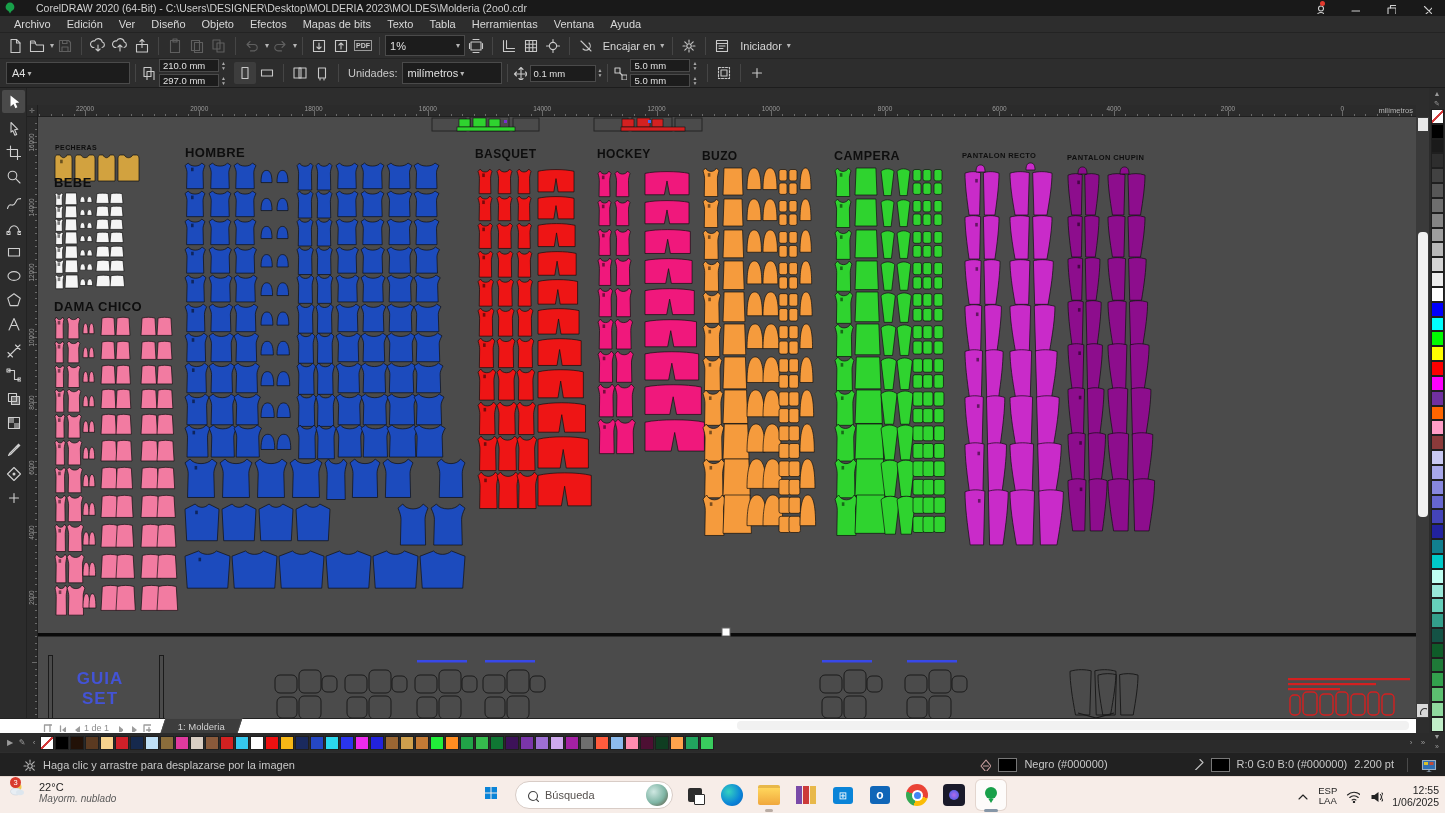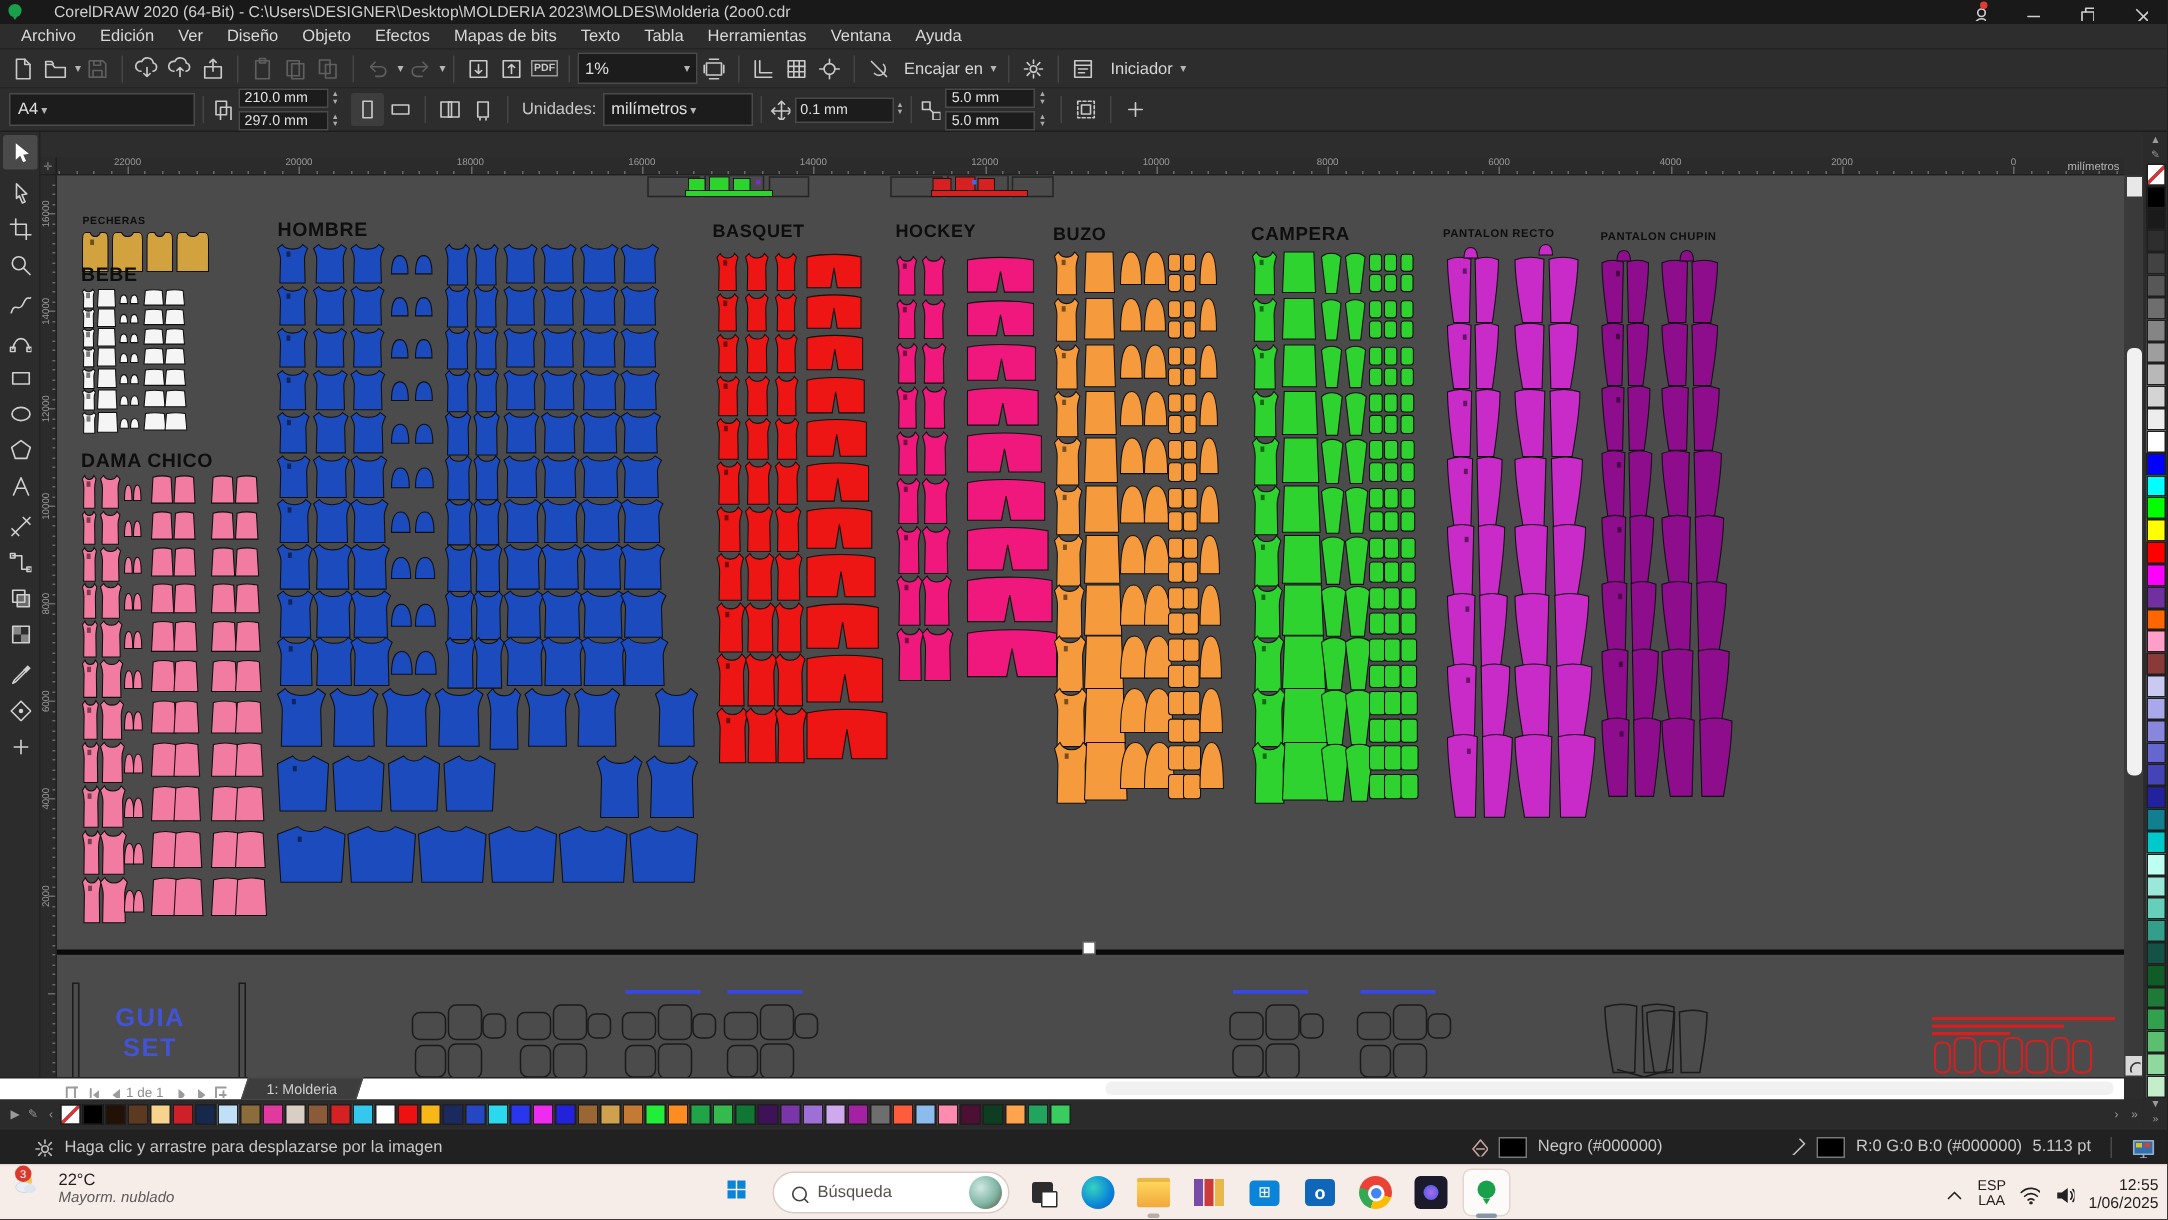--- a/index.html
+++ b/index.html
@@ -1680,21 +1680,21 @@
           <path d="M5.5 8h5"></path>
         </svg>
       <span class="swatch"></span>
       <span>Negro (#000000)</span>
       <span style="width:70px"></span>
       <svg class="icon" style="width:12px;height:12px;color:#c0c0c0">
           <path d="M8 1.5l3 3-6.5 6.5L2 13.5l2.5-2.5L11 4.5"></path>
         </svg>
       <span class="swatch"></span>
       <span>R:0 G:0 B:0 (#000000)</span>
-      <span>5.113 pt</span>
+      <span>2.200 pt</span>
       <span class="sb-sep"></span>
       <svg class="icon" style="width:16px;height:14px">
           <rect x="1.5" y="2.5" width="13" height="9" style="fill:#2f6fb2;stroke:#9ab0c4"></rect>
           <path d="M6 14h4M8 11.5V14" style="stroke:#9ab0c4"></path>
           <rect x="3" y="4" width="4" height="3" style="fill:#d8c22a;stroke:none"></rect>
           <rect x="8.5" y="4" width="4" height="3" style="fill:#c24a3a;stroke:none"></rect>
         </svg>
     </div>
   </div>
 

